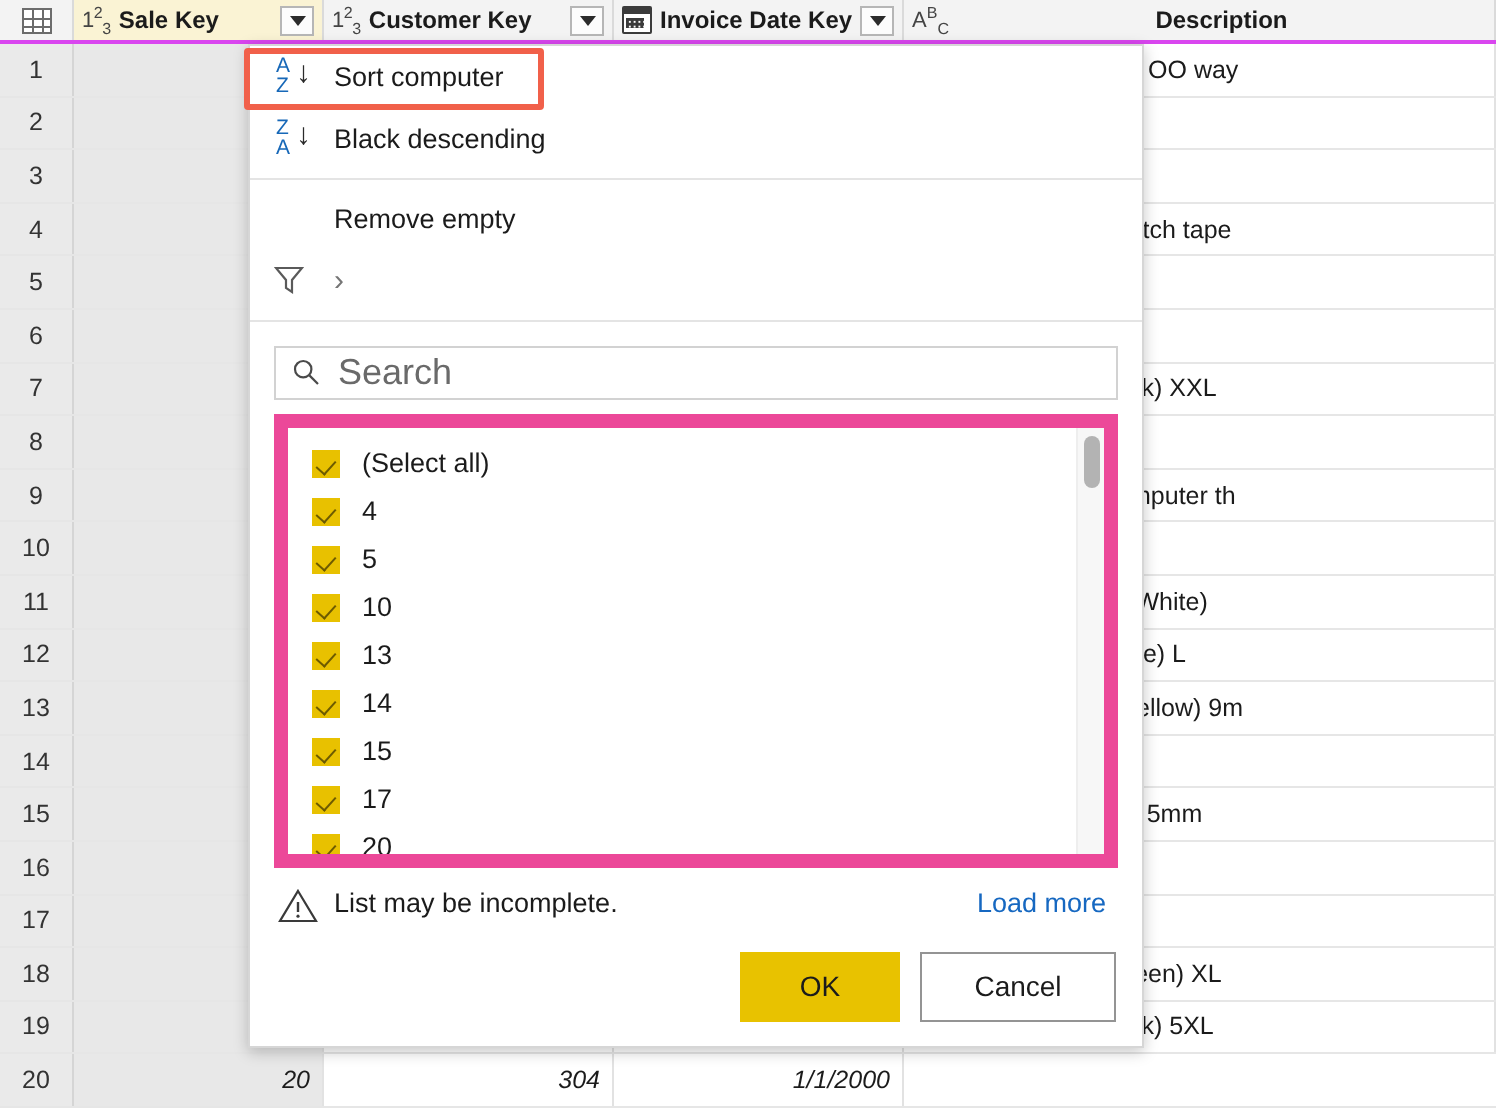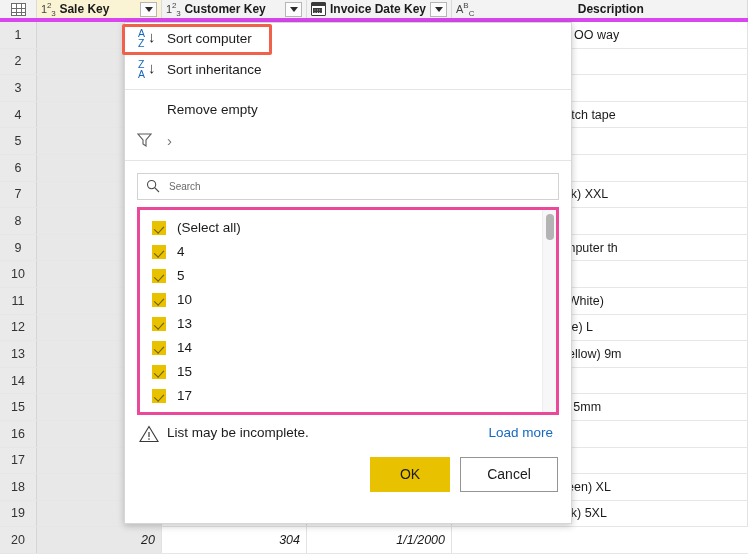--- a/index.html
+++ b/index.html
@@ -25,21 +25,21 @@
     inset: 0;
     display: flex;
     flex-direction: column;
   }
 
   .header-row {
     display: flex;
     height: 22px;
     min-height: 22px;
     background: #eab308;
-    border-bottom: 4px solid #d946ef;
+    border-bottom: 2px solid #d946ef;
     align-items: stretch;
   }
 
   .hcell {
     display: flex;
     align-items: center;
     border-right: 1px solid #dadada;
     font-size: 12px;
     font-weight: bold;
     color: #1b1b1b;
@@ -222,29 +222,29 @@
   .search-box {
     display: flex; align-items: center;
     height: 27px;
     border: 1px solid #d2d2d2;
     background: #fff;
     padding: 0 8px;
   }
   .search-box .mag { margin-right: 7px; display: flex; align-items: center; }
   .search-input {
     border: none; outline: none; flex: 1 1 auto;
-    font-size: 10px; color: #1b1b1b;
+    font-size: 18px; color: #1b1b1b;
     font-family: "Liberation Sans", sans-serif;
     background: transparent;
   }
   .search-input::placeholder { color: #6a6a6a; }
 
   .list-wrap {
     margin: 7px 12px 0 12px;
-    border: 3px solid #ec4899;
+    border: 7px solid #ec4899;
     background: #fff;
     flex: 1 1 auto;
     position: relative;
     overflow: hidden;
     display: flex;
   }
   .list {
     flex: 1 1 auto;
     padding: 6px 0 0 0;
     overflow: hidden;
@@ -290,21 +290,21 @@
     padding: 10px 12px 0 14px;
     font-size: 13.5px;
   }
   .warn-icon { margin-right: 8px; display: flex; align-items: center; }
   .incomplete-text { flex: 0 0 auto; }
   .spacer { flex: 1 1 auto; }
   .load-more { color: #1668c1; cursor: pointer; padding-right: 6px; }
 
   .btn-row {
     display: flex; justify-content: flex-end; align-items: center;
-    padding: 14px 13px 31px 12px;
+    padding: 14px 13px 12px 12px;
     gap: 10px;
   }
   .btn {
     height: 35px;
     font-size: 14px;
     display: flex; align-items: center; justify-content: center;
     cursor: default;
     font-family: "Liberation Sans", sans-serif;
   }
   .btn-ok {
@@ -530,21 +530,21 @@
     </div>
 
     <div class="menu-item">
       <span class="mi-icon">
         <span class="sort-glyph">
           <span class="l1">Z</span>
             <span class="l2">A</span>
             <span class="arr">↓</span>
         </span>
       </span>
-      <span class="mi-label">Sort inheritance</span>
+      <span class="mi-label">Black descending</span>
     </div>
 
     <div class="sep"></div>
 
     <div class="menu-item">
       <span class="mi-icon"></span>
       <span class="mi-label">Remove empty</span>
     </div>
 
     <div class="menu-item">

